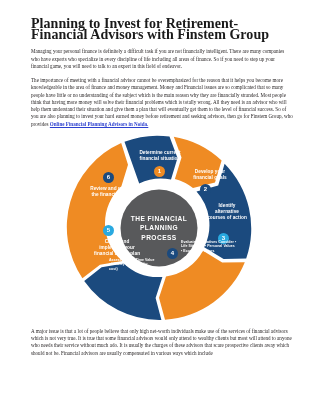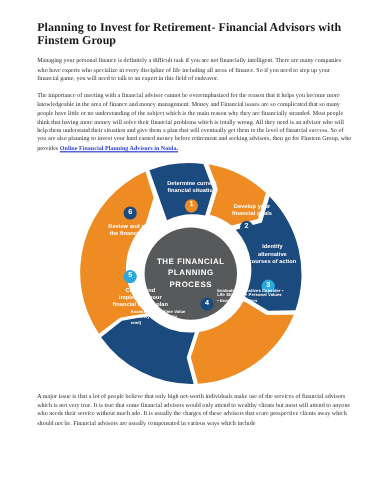--- a/index.html
+++ b/index.html
@@ -17,21 +17,21 @@
   .page {
     position: relative;
     width: 320px;
     height: 414px;
     box-sizing: border-box;
     padding: 18px 26px 0 31px;
   }
   .doc-title {
     font-family: "Liberation Serif", serif;
     font-weight: bold;
-    font-size: 10px;
+    font-size: 14px;
     line-height: 11.2px;
     letter-spacing: 0.05px;
     color: #1a1a1a;
     margin: 0 0 8px 0;
     max-width: 258px;
   }
   .para {
     font-family: "Liberation Serif", serif;
     font-size: 5.05px;
     line-height: 7.25px;

